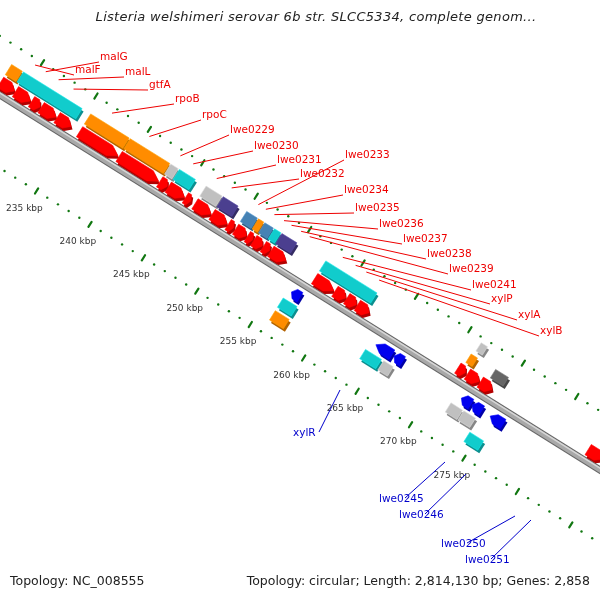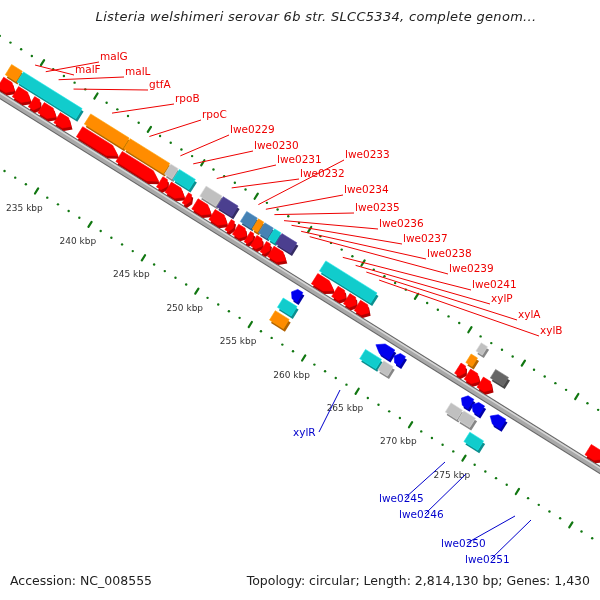--- a/index.html
+++ b/index.html
@@ -345,14 +345,14 @@
       <text x="379" y="502" fill="#0000cc" class="glabel">lwe0245</text>
       <line x1="466" y1="474" x2="425" y2="514" stroke="#0000cc" stroke-width="1"></line>
       <text x="399" y="518" fill="#0000cc" class="glabel">lwe0246</text>
       <line x1="515" y1="516" x2="467" y2="543" stroke="#0000cc" stroke-width="1"></line>
       <text x="441" y="547" fill="#0000cc" class="glabel">lwe0250</text>
       <line x1="531" y1="520" x2="491" y2="559" stroke="#0000cc" stroke-width="1"></line>
       <text x="465" y="563" fill="#0000cc" class="glabel">lwe0251</text>
     </g>
 </svg>
 
-<div id="footer-left">Accession: NC_008555</div>
-<div id="footer-right">Topology: circular; Length: 2,814,130 bp; Genes: 1,430</div>
+<div id="footer-left">Topology: NC_008555</div>
+<div id="footer-right">Topology: circular; Length: 2,814,130 bp; Genes: 2,858</div>
 
 </body></html>

